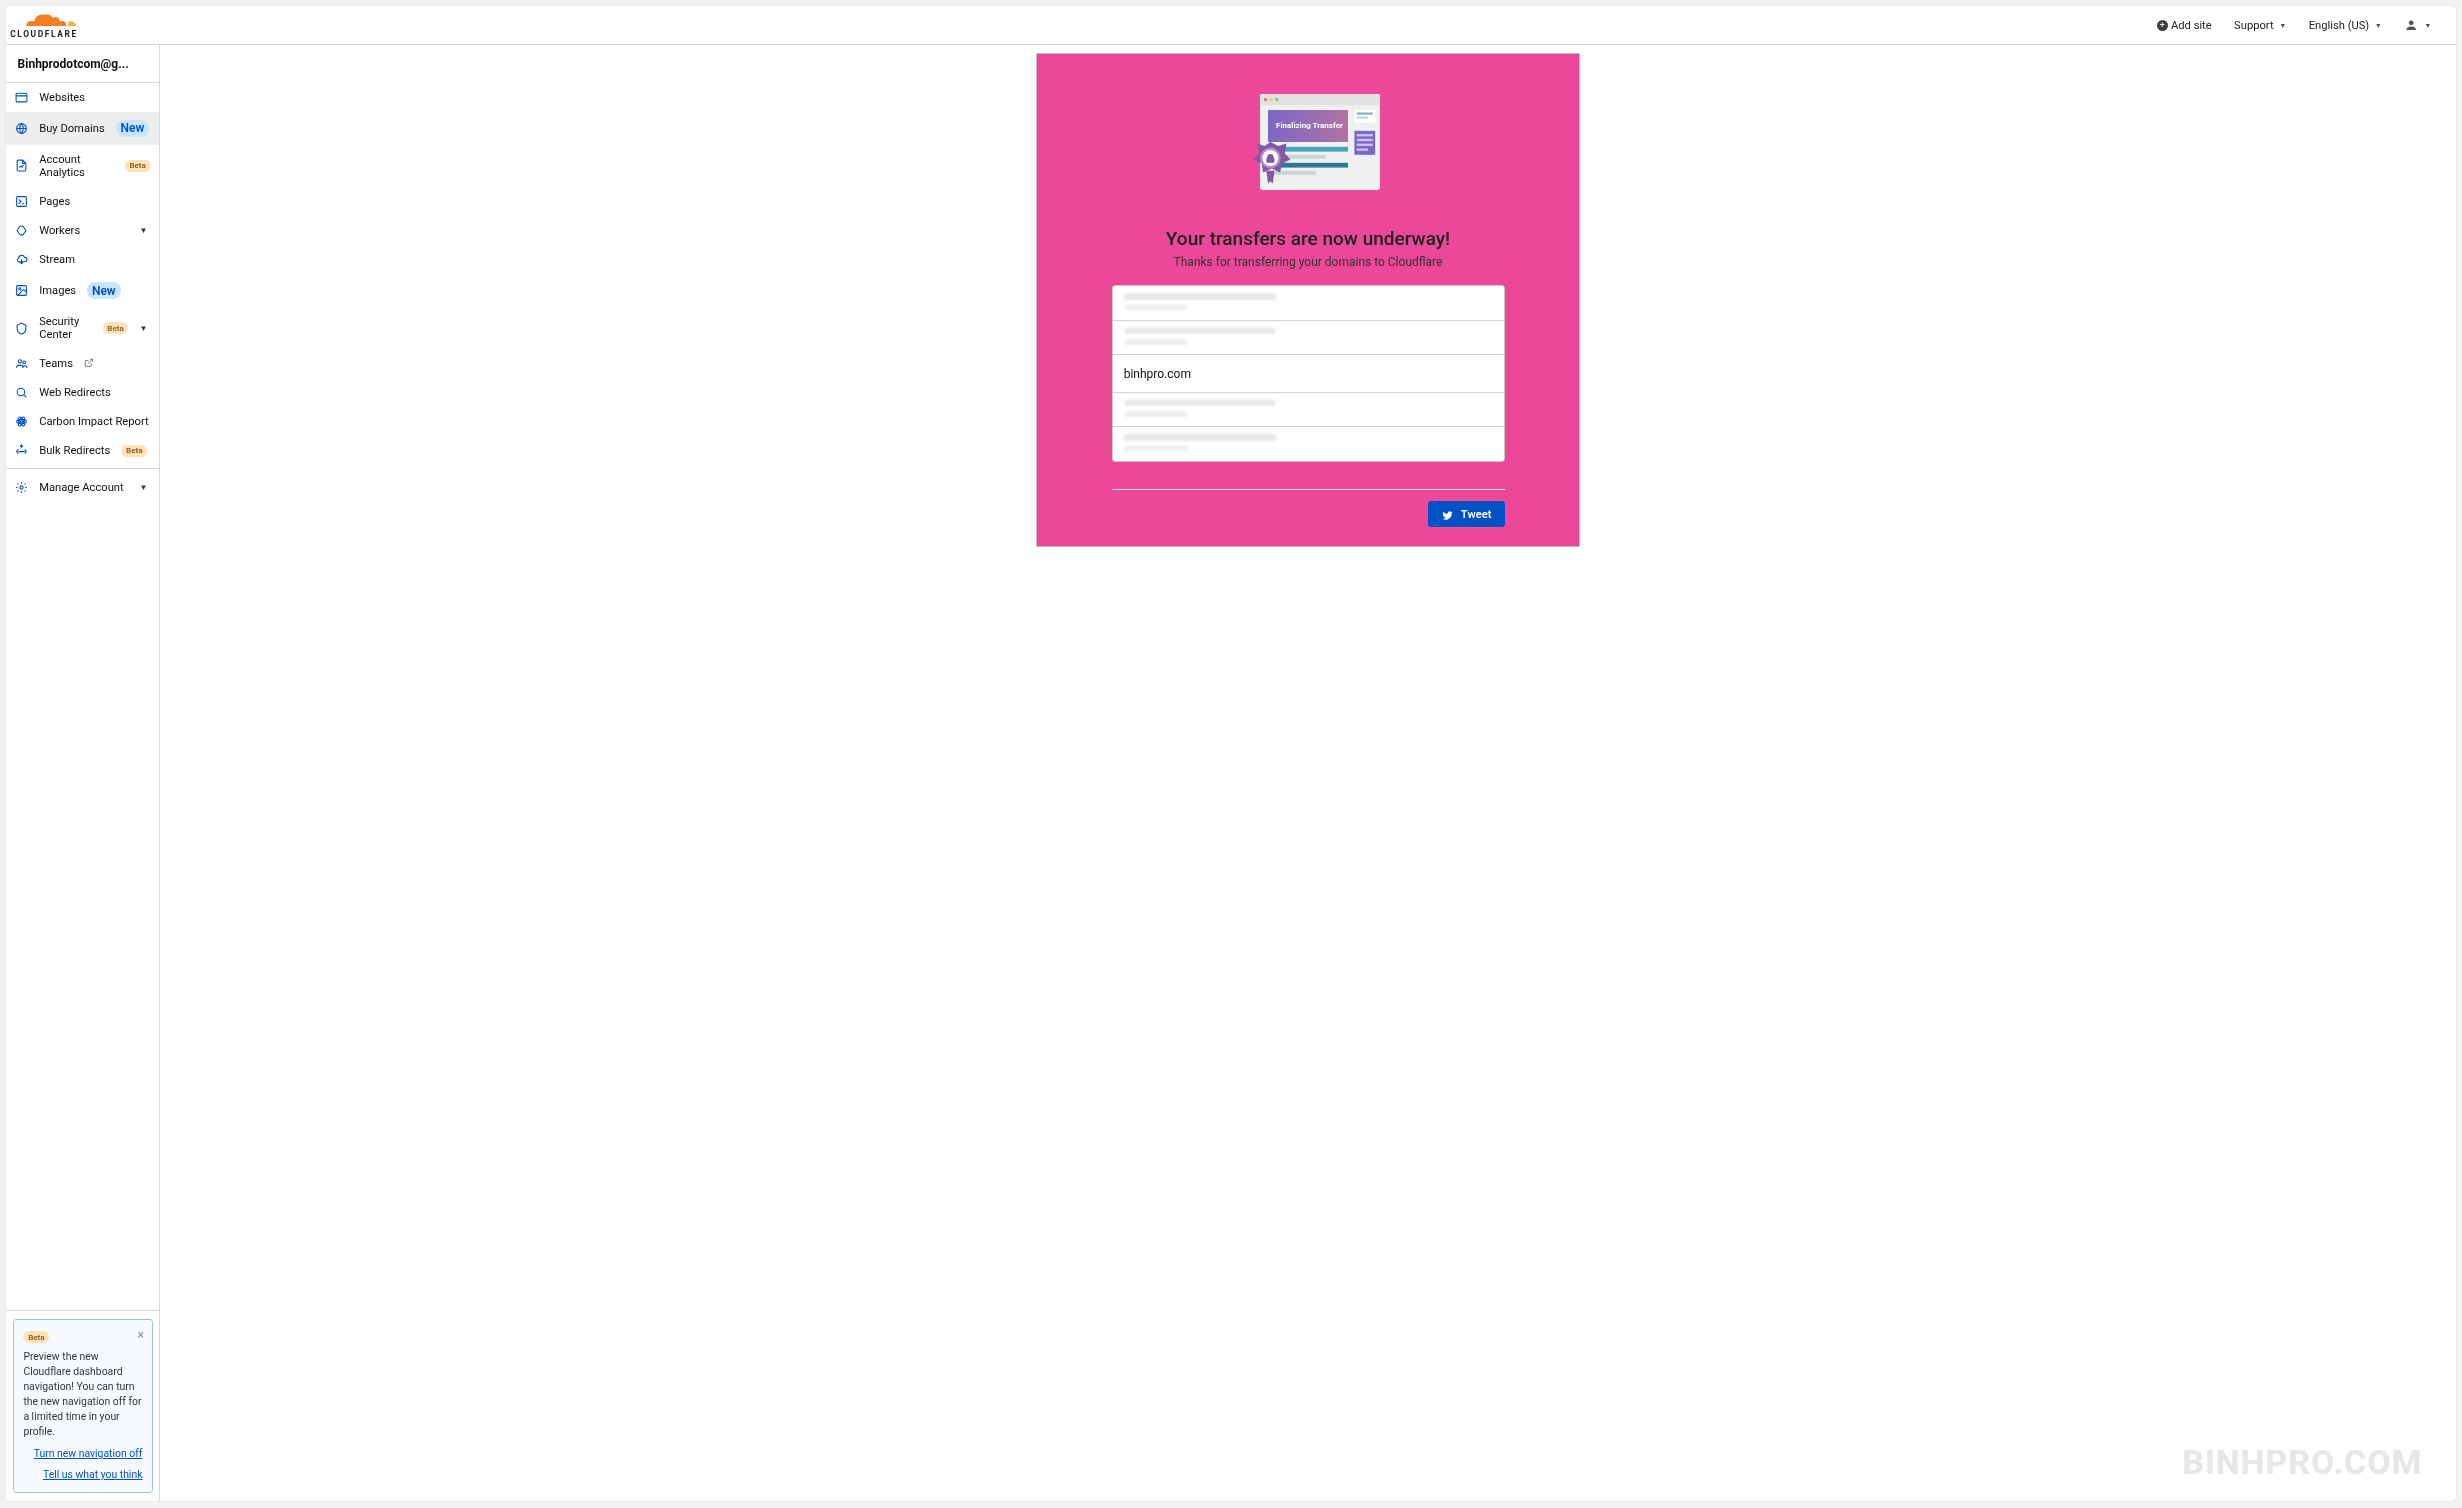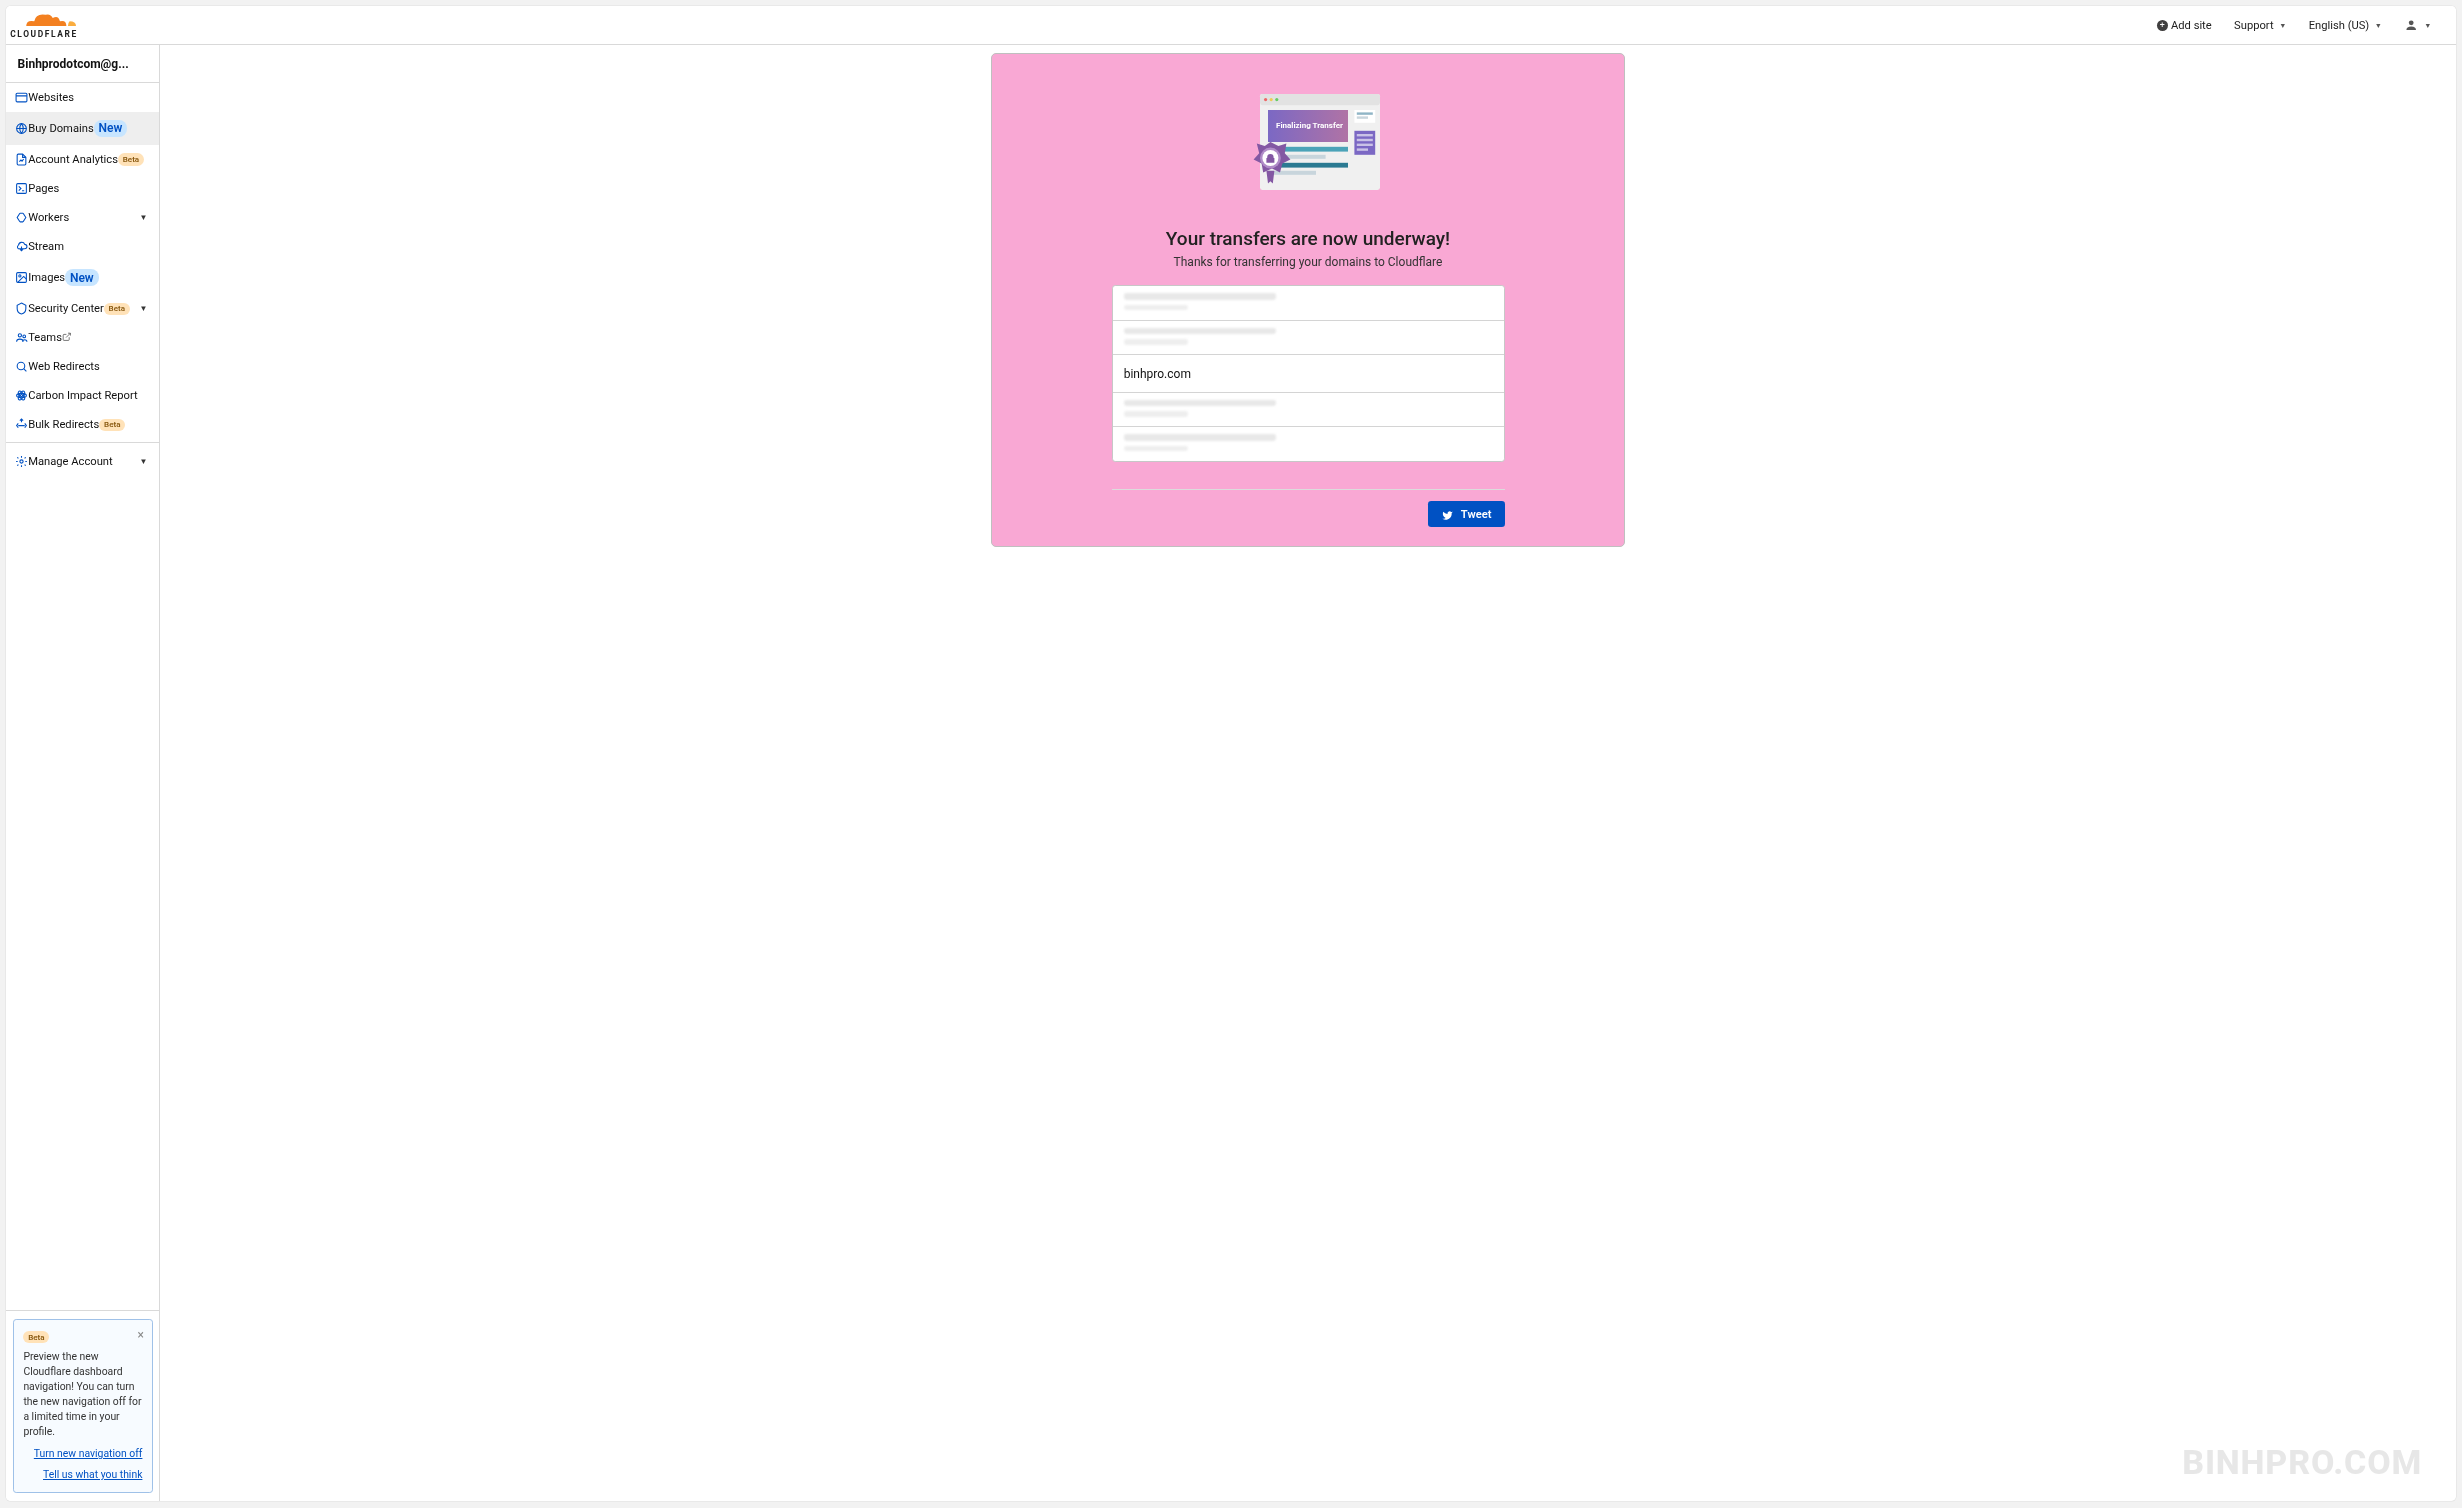--- a/index.html
+++ b/index.html
@@ -9,34 +9,34 @@
     .logo-wrap { display: flex; align-items: center; padding-right: 16px; }
     .logo-wrap svg { display:block; }
     .topbar-spacer { flex: 1; }
     .topbar-btn { display: flex; align-items: center; padding: 4.8px 11.2px; font-size: 11.2px; color: #222; cursor: pointer; gap: 3.2px; }
     .topbar-btn .tri { font-size: 7.2px; color: #555; margin-left: 2.4px; }
     .topbar-plus { width: 11.2px; height: 11.2px; border-radius: 50%; background: #403f3f; color: #fff; display:flex; align-items:center; justify-content:center; font-size: 8.8px; line-height:1; }
     .layout { display: flex; flex: 1; overflow: hidden; }
     .sidebar { width: 154px; border-right: 0.8px solid #d9d9d9; background: #fff; display:flex; flex-direction:column; }
     .account { padding: 11.2px 11.2px; font-weight: 700; font-size: 12px; color: #111; border-bottom: 0.8px solid #d9d9d9; white-space: nowrap; overflow: hidden; text-overflow: ellipsis; }
     .nav { flex: 1; overflow-y: auto; padding-bottom: 6.4px;}
-    .nav-item { display:flex; align-items:center; gap: 0; padding: 8px 8.8px; font-size: 11.2px; color: #111; cursor: pointer; position: relative; }
+    .nav-item { display:flex; align-items:center; gap: 11px; padding: 8px 8.8px; font-size: 11.2px; color: #111; cursor: pointer; position: relative; }
     .nav-item.active { background: #eeeeee; }
     .nav-item .ico { width: 13px; height:13px; color:#0051c3; display:flex; align-items:center; justify-content:center; flex-shrink:0;}
     .nav-item .chev { margin-left: auto; font-size:8px; color:#333; padding-right:3.2px;}
     .nav-item .ext { color:#555; font-size:9.6px; }
     .badge-new { background:#c7e5ff; color:#0051c3; font-size:12px; font-weight:600; padding:1.6px 4.8px; border-radius:8px; }
     .badge-beta { background:#ffe2b8; color:#8a5a12; font-size:8px; font-weight:600; padding:1.6px 4.8px; border-radius:8px; }
     .sidebar-bottomrule { border-top:0.8px solid #d9d9d9; }
     .preview-card { margin: 8px 6.4px; border: 0.8px solid #9fc1e8; background: #f7fbff; border-radius: 3.2px; padding: 9.6px 9.6px 11.2px 9.6px; font-size: 10.4px; color: #333; position:relative; }
     .preview-card .close-x { position:absolute; top:8px; right:8px; color:#888; cursor:pointer; font-size:12px;}
     .preview-card p { margin-top: 6.4px; line-height: 1.45;}
     .preview-card .link { display:block; text-align:right; color:#0051c3; text-decoration:underline; font-size:10.4px; margin-top:8px; cursor:pointer;}
     .content { flex:1; padding: 8px 6.4px 0 6.4px; overflow:auto; display:flex; justify-content:center; align-items:flex-start; }
-    .card { width: 634px; background:#f9a8d4; border:0.8px solid #bfbfbf; border-radius:5px; padding: 32px 32px 19px 32px; display:flex; flex-direction:column; align-items:center; }
+    .card { width: 544px; background:#ec4899; border:0.8px solid #bfbfbf; border-radius:0; padding: 32px 32px 19px 32px; display:flex; flex-direction:column; align-items:center; }
     .illus { width: 160px; height: 128px; margin-bottom: 13px; }
     .heading { font-size: 19px; font-weight: 500; color:#222; text-align:center; margin-bottom: 4.8px;}
     .subhead { font-size: 12px; color:#333; text-align:center; margin-bottom: 16px;}
     .para { font-size: 12px; color:#222; text-align:center; max-width: 385px; line-height:1.5; margin-bottom: 17.7px;}
     .domain-list { width: 393px; border:0.8px solid #c7c7c7; border-radius:3.2px; margin-bottom: 21px; background:#fff;}
     .domain-row { border-bottom:0.8px solid #d4d4d4; padding: 7.2px 11.2px 9.6px 11.2px;}
     .domain-row:last-child { border-bottom:none; }
     .blur-line { height: 6.4px; background: #e8e8e8; border-radius:2.4px; filter: blur(0.8px);}
     .blur-line.sm { width: 64px; height:5.6px; margin-top:4.8px; background:#eee;}
     .blur-line.lg { width: 152px; }

